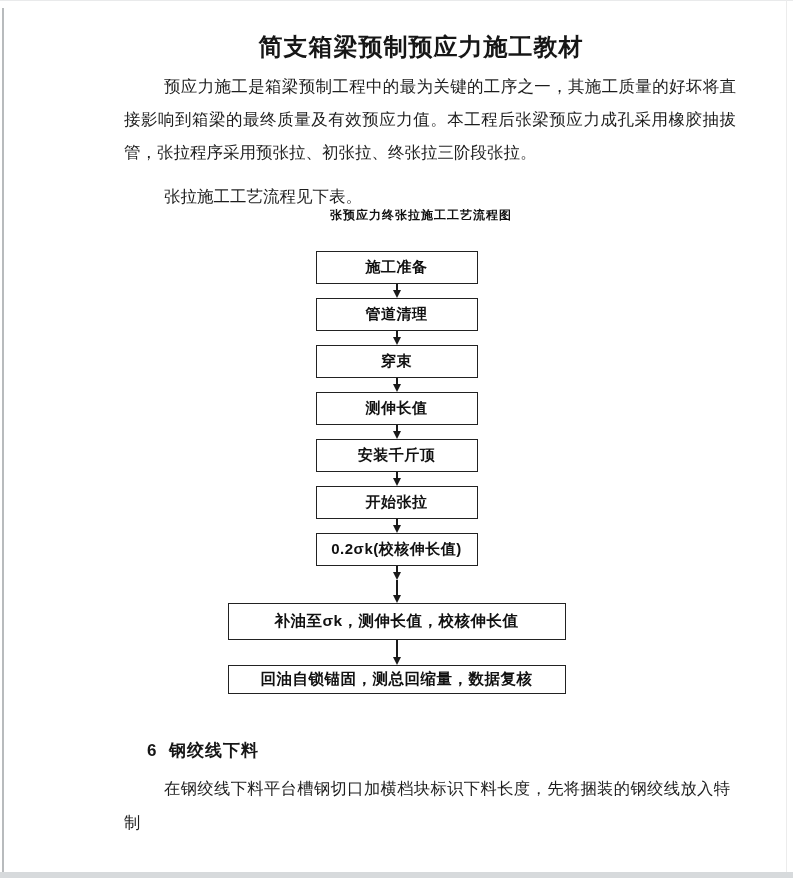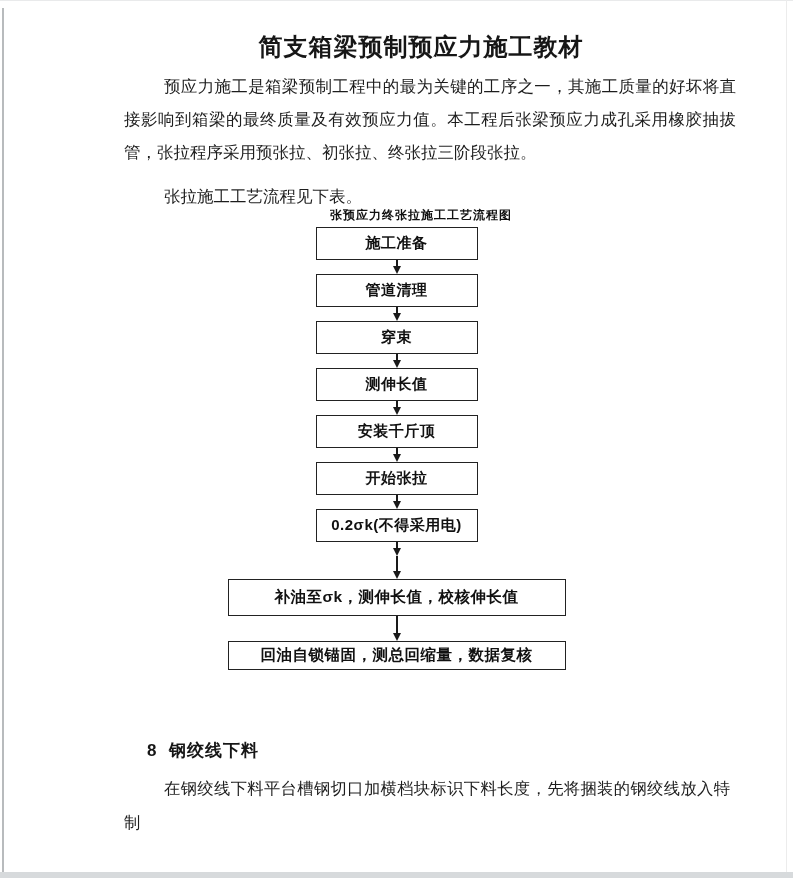--- a/index.html
+++ b/index.html
@@ -59,21 +59,21 @@
     text-align: center;
     font-family: "Liberation Sans", sans-serif;
     font-size: 12px;
     font-weight: 700;
     letter-spacing: 1px;
     color: #111111;
   }
 
   .flowchart {
     position: absolute;
-    left: 0; top: 227px; width: 793px;
+    left: 0; top: 251px; width: 793px;
     display: flex;
     flex-direction: column;
     align-items: center;
   }
   .fbox {
     box-sizing: border-box;
     width: 162px; height: 33px;
     border: 1.5px solid #222222;
     background: #ffffff;
     display: flex;
@@ -163,37 +163,37 @@
     <div class="fbox">安装千斤顶</div>
     <div class="arrow">
         <span class="shaft"></span>
         <span class="head"></span>
       </div>
     <div class="fbox">开始张拉</div>
     <div class="arrow">
         <span class="shaft"></span>
         <span class="head"></span>
       </div>
-    <div class="fbox">0.2σk(不得采用电)</div>
+    <div class="fbox">0.2σk(校核伸长值)</div>
     <div class="arrow">
         <span class="shaft"></span>
         <span class="head"></span>
       </div>
     <div class="arrow tall">
         <span class="shaft"></span>
         <span class="head"></span>
       </div>
     <div class="fbox wide-a">补油至σk，测伸长值，校核伸长值</div>
     <div class="arrow taller">
         <span class="shaft"></span>
         <span class="head"></span>
       </div>
     <div class="fbox wide-b">回油自锁锚固，测总回缩量，数据复核</div>
   </div>
 
-  <div class="sec-heading">8  钢绞线下料</div>
+  <div class="sec-heading">6  钢绞线下料</div>
 
   <div class="para p3">
     <div class="jline indent-line">在钢绞线下料平台槽钢切口加横档块标识下料长度，先将捆装的钢绞线放入特制</div>
 
   </div>
 
 </div>
 
 </body></html>

